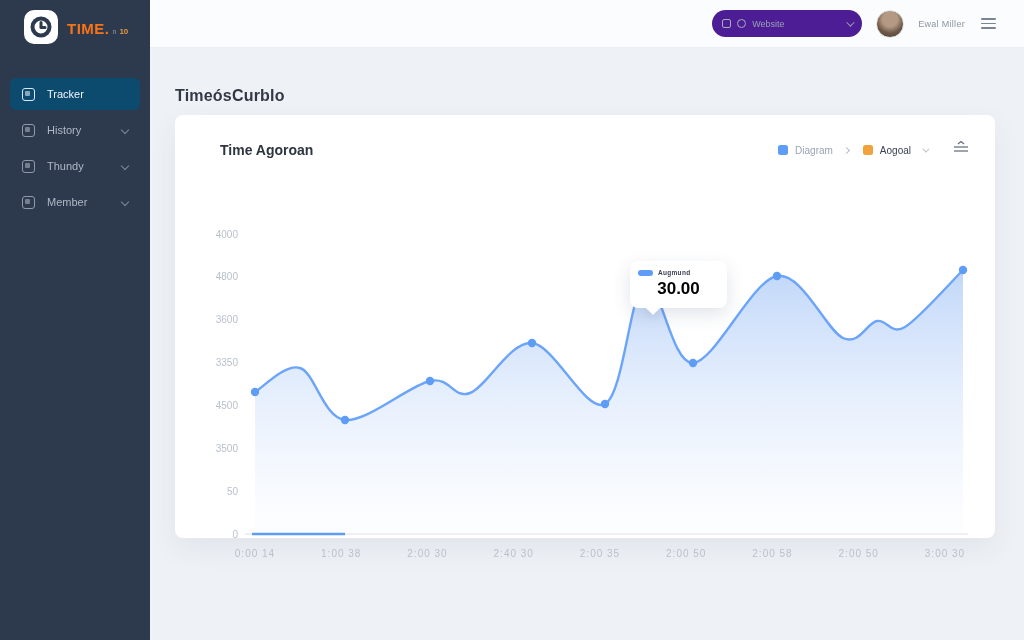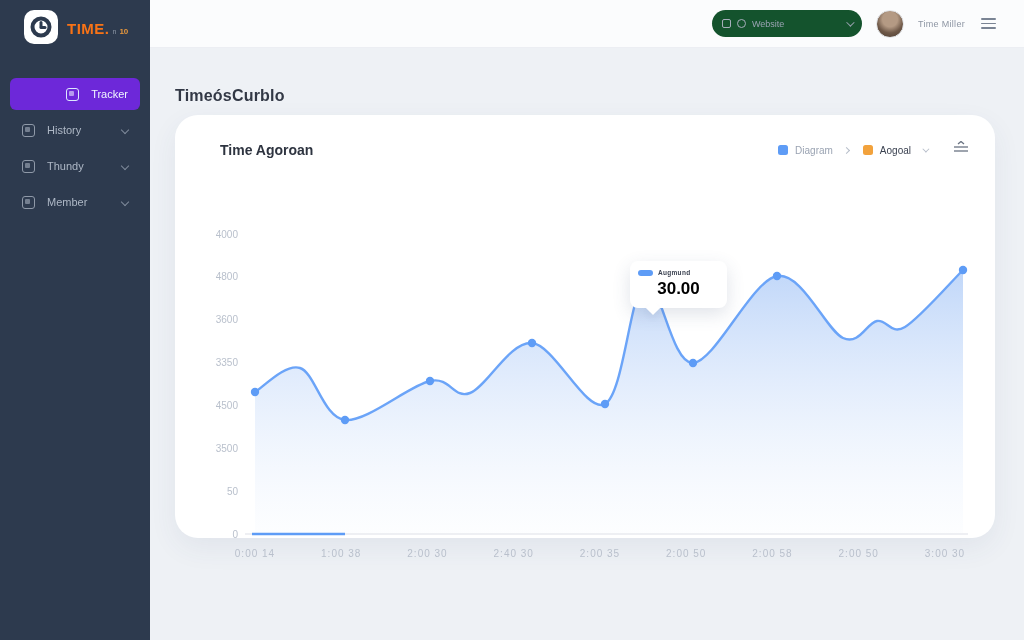--- a/index.html
+++ b/index.html
@@ -8,41 +8,41 @@
 
   
   .sidebar { position:absolute; left:0; top:0; width:150px; height:640px; background:#2d3a4e; z-index:5; }
   .logo-row { display:flex; align-items:center; gap:9px; padding:9px 0 0 24px; height:48px; }
   .logo-badge-wrap { display:flex; align-items:baseline; gap:3px; }
   .logo-text { color:#f97316; font-weight:bold; font-size:15px; letter-spacing:.5px; }
   .logo-suffix { color:#8d97a7; font-size:7px; }
   .logo-badge { color:#e8973c; font-size:8px; font-weight:bold; }
   .nav { margin-top:30px; display:flex; flex-direction:column; gap:4px; padding:0 10px; }
   .nav-item { display:flex; align-items:center; gap:12px; height:32px; border-radius:6px; padding:0 12px; color:#aeb8c6; font-size:11px; cursor:pointer; position:relative; }
-  .nav-item.active { background:#6d28d9; color:#f0f5ff;justify-content:flex-end; }
+  .nav-item.active { background:#0c4a6e; color:#f0f5ff; }
   .nav-icon { width:13px; height:13px; border:1.5px solid #8f99a8; border-radius:3px; flex:0 0 auto; position:relative; }
   .nav-item.active .nav-icon { border-color:#dce8ff; }
   .nav-icon::after { content:""; position:absolute; left:2px; top:2px; width:5px; height:5px; border-radius:1px; background:currentColor; opacity:.55; }
   .nav-chev { margin-left:auto; width:6px; height:6px; border-right:1.5px solid #7f8a9b; border-bottom:1.5px solid #7f8a9b; transform:rotate(45deg); }
 
   
   .header { position:absolute; left:150px; top:0; width:874px; height:48px; background:#fbfcfd; border-bottom:1px solid #eceef3; display:flex; align-items:center; justify-content:flex-end; gap:14px; padding-right:26px; z-index:4; }
-  .search-select { width:150px; height:27px; background:#14532d; border-radius:14px; display:flex; align-items:center; gap:6px; padding:0 10px; color:#9aa3b2; font-size:9px; }
+  .search-select { width:150px; height:27px; background:#4c1d95; border-radius:14px; display:flex; align-items:center; gap:6px; padding:0 10px; color:#9aa3b2; font-size:9px; }
   .mini-glyph { width:9px; height:9px; border:1.2px solid #a6aebb; border-radius:2px; flex:0 0 auto; }
   .mini-glyph.round { border-radius:50%; }
   .search-chev { margin-left:auto; width:6px; height:6px; border-right:1.4px solid #98a1af; border-bottom:1.4px solid #98a1af; transform:rotate(45deg) translateY(-2px); }
   .avatar { width:28px; height:28px; border-radius:50%; background:radial-gradient(circle at 50% 32%, #b49a84 0 34%, #6e5848 62%, #4b3c31 100%); border:1px solid #e3e6ea; }
   .user-name { font-size:9px; color:#8d95a3; letter-spacing:.3px; }
   .hamburger { display:flex; flex-direction:column; gap:3px; cursor:pointer; padding:4px 2px; }
   .hamburger span { display:block; width:15px; height:1.6px; background:#7a8494; border-radius:1px; }
 
   
   .page-title { position:absolute; left:175px; top:64px; font-size:16px; font-weight:bold; color:#323845; letter-spacing:.2px;margin-top:23px; }
 
-  .card { position:absolute; left:175px; top:115px; width:820px; height:423px; background:#ffffff; border-radius:23px; box-shadow:0 10px 28px rgba(50,70,110,.07); }
+  .card { position:absolute; left:175px; top:115px; width:820px; height:423px; background:#ffffff; border-radius:8px; box-shadow:0 10px 28px rgba(50,70,110,.07); }
 
   .card-header { position:absolute; left:45px; right:26px; top:26px; display:flex; align-items:center; }
   .card-title { font-size:14px; font-weight:bold; color:#2e3440; }
   .legend { margin-left:auto; display:flex; align-items:center; gap:10px; }
   .legend-item { display:flex; align-items:center; gap:7px; font-size:10px; color:#9aa3b2;text-align:center; }
   .legend-item .lbl-dark { color:#3a4150; }
   .sq { width:10px; height:10px; border-radius:2.5px; }
   .chev-right { width:5px; height:5px; border-right:1.4px solid #b6bdc9; border-bottom:1.4px solid #b6bdc9; transform:rotate(-45deg); margin:0 4px; }
   .chev-down { width:5px; height:5px; border-right:1.4px solid #b6bdc9; border-bottom:1.4px solid #b6bdc9; transform:rotate(45deg) translateY(-2px); margin:0 6px 0 4px; }
   .sliders-icon { margin-left:10px; cursor:pointer; }
@@ -109,21 +109,21 @@
 </div>
 
 <div class="header">
   <div class="search-select">
     <span class="mini-glyph"></span>
     <span class="mini-glyph round"></span>
     <span>Website</span>
     <span class="search-chev"></span>
   </div>
   <div class="avatar"></div>
-  <div class="user-name">Time Miller</div>
+  <div class="user-name">Ewal Miller</div>
   <div class="hamburger">
       <span></span>
       <span></span>
       <span></span>
     </div>
 </div>
 
 <div class="page-title">TimeósCurblo</div>
 
 <div class="card">

